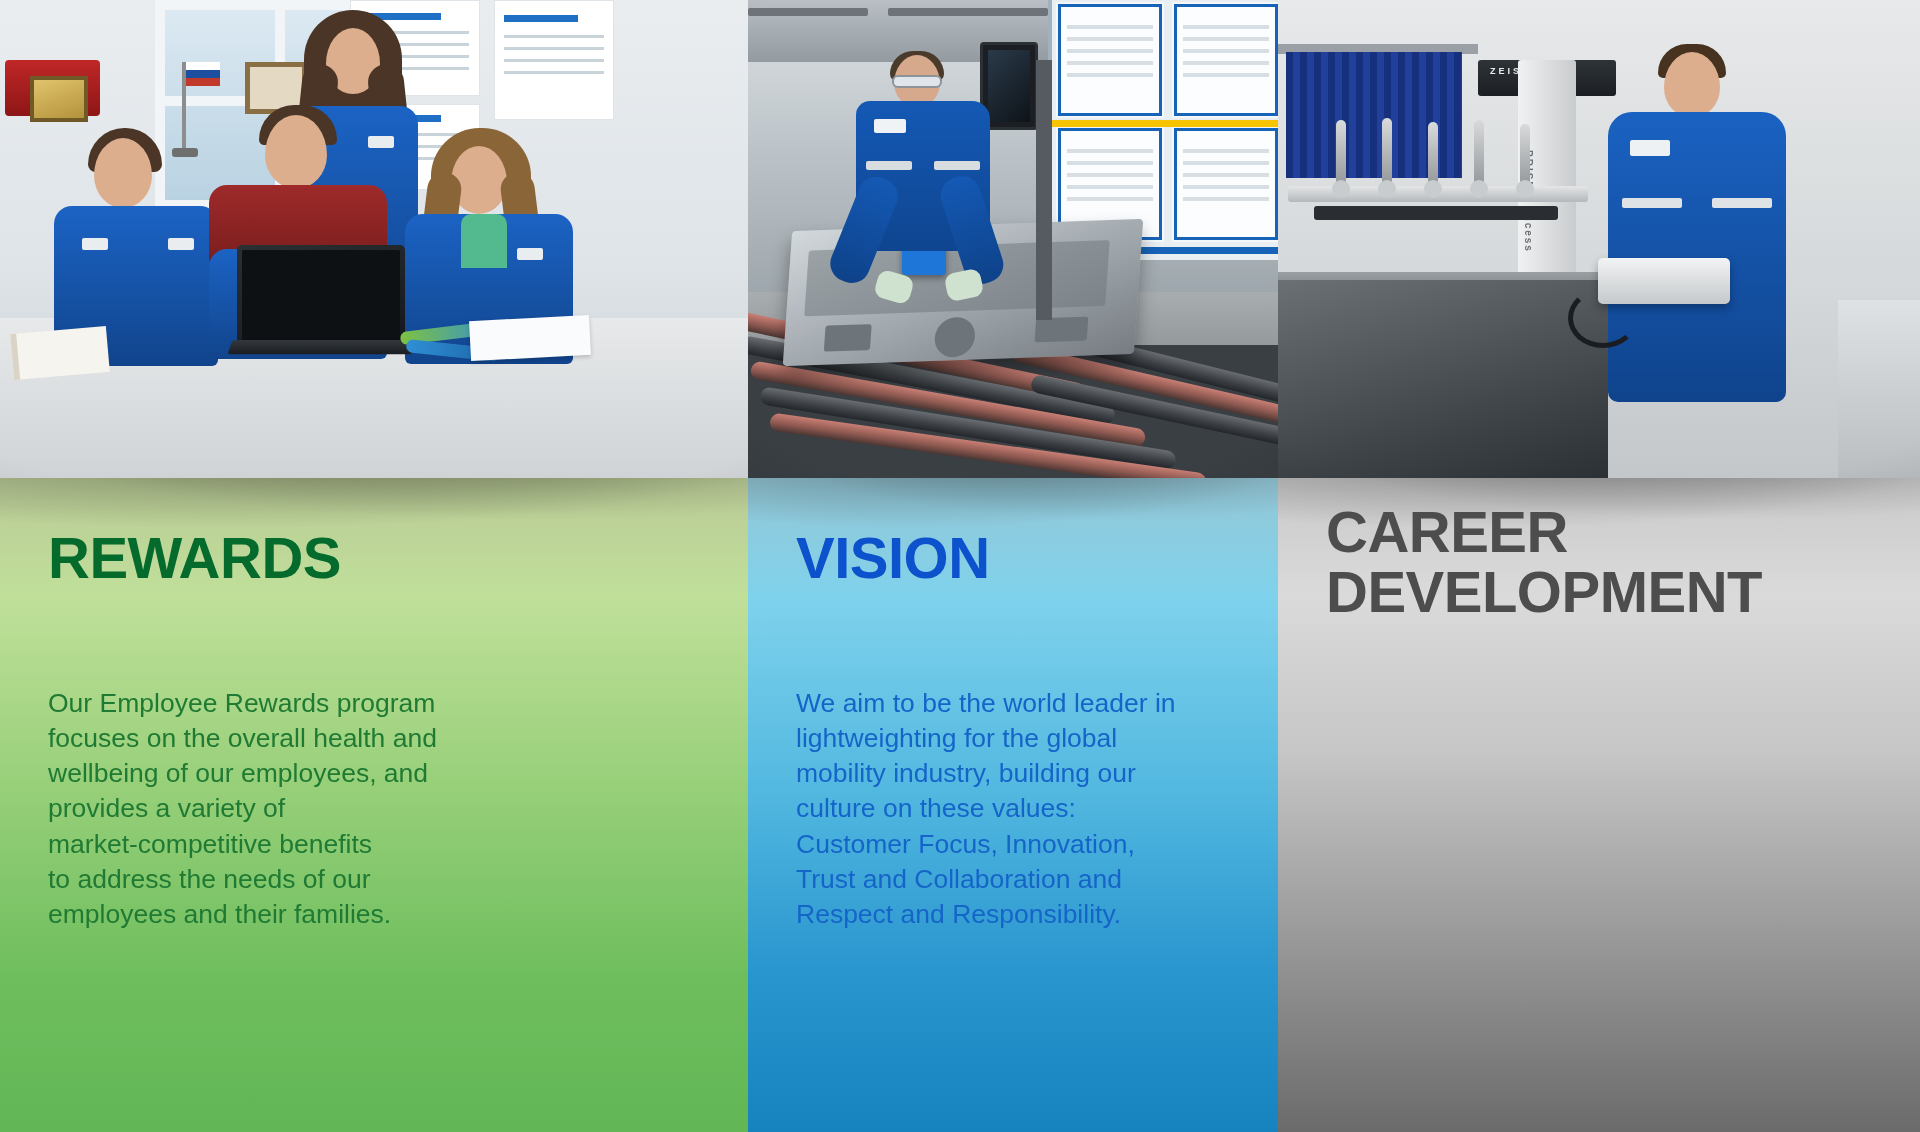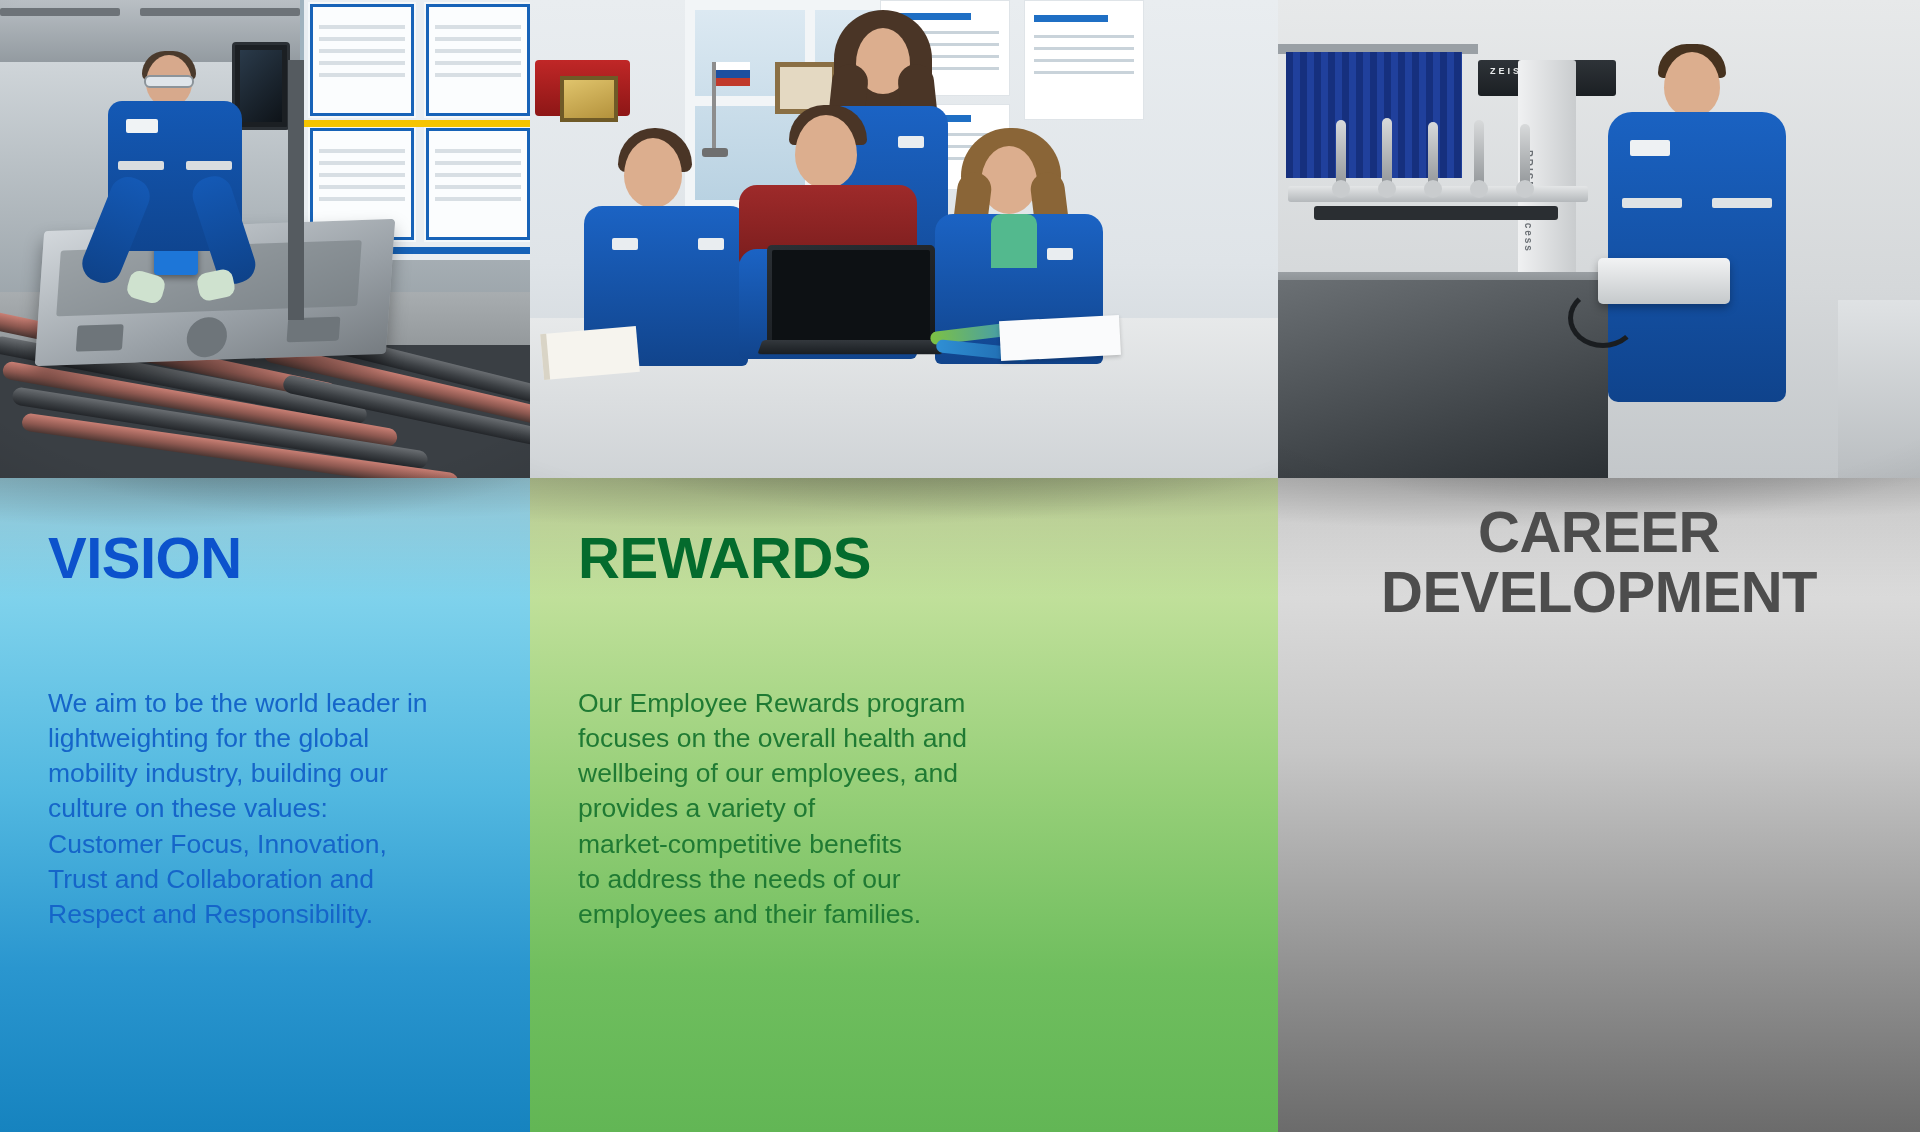--- a/index.html
+++ b/index.html
@@ -27,21 +27,21 @@
   .photo-inner { position:absolute; inset:0; }
 
   
   .panel {
     position:absolute;
     left:0; right:0; top:478px; bottom:0;
     padding:0 48px;
   }
   .panel.vision  { background:linear-gradient(180deg,#a9e3f4 0%, #7fd2ec 18%, #52b8e0 48%, #2a96cf 75%, #1683bf 100%); }
   .panel.rewards { background:linear-gradient(180deg,#d4e7ab 0%, #c0e09a 18%, #96cf78 48%, #6fbe5e 76%, #62b655 100%); }
-  .panel.career  { background:linear-gradient(180deg,#e6e6e6 0%, #dcdcdc 16%, #c6c6c6 42%, #909090 76%, #6b6b6b 100%);text-align:center; }
+  .panel.career  { background:linear-gradient(180deg,#e6e6e6 0%, #dcdcdc 16%, #c6c6c6 42%, #909090 76%, #6b6b6b 100%); }
 
   
   .panel-shadow {
     position:absolute; left:0; right:0; top:0; height:120px;
     pointer-events:none;
     background:
       radial-gradient(120% 100% at 30% -20%, rgba(0,0,0,0.30) 0%, rgba(0,0,0,0) 62%),
       radial-gradient(110% 100% at 72% -25%, rgba(0,0,0,0.26) 0%, rgba(0,0,0,0) 60%),
       linear-gradient(180deg, rgba(0,0,0,0.13) 0%, rgba(0,0,0,0) 100%);
   }
@@ -183,20 +183,123 @@
     border:5px solid #1a1d20; border-radius:50%; border-top-color:transparent; border-right-color:transparent; }
   .p3 .bench { position:absolute; left:560px; top:300px; width:120px; height:180px;
     background:linear-gradient(180deg,#dfe2e4,#b9bdc0); }
   .p3 .vign { position:absolute; inset:0; background:radial-gradient(140% 110% at 50% 45%, rgba(0,0,0,0) 55%, rgba(0,0,0,.24) 100%); }
 </style>
 </head>
 <body>
 
 <div class="board">
 
+  <div class="column col-rewards">
+
+    <div class="photo p2">
+      <div class="photo-inner">
+        <div class="back"></div>
+
+        <div class="windowpane"></div>
+        <div class="win-div" style="left:275px;top:0;width:10px;height:210px;"></div>
+        <div class="win-div" style="left:155px;top:96px;width:250px;height:10px;"></div>
+
+        <div class="poster" style="left:350px;top:0;width:130px;height:96px;">
+          <div class="hdr" style="top:12px"></div>
+            <div class="ln" style="top:30px"></div>
+            <div class="ln" style="top:42px"></div>
+            <div class="ln" style="top:54px"></div>
+            <div class="ln" style="top:66px"></div>
+        </div>
+
+        <div class="poster" style="left:350px;top:104px;width:130px;height:86px;">
+          <div class="hdr" style="top:10px"></div>
+            <div class="ln" style="top:28px"></div>
+            <div class="ln" style="top:40px"></div>
+            <div class="ln" style="top:52px"></div>
+        </div>
+        <div class="poster" style="left:494px;top:0;width:120px;height:120px;">
+          <div class="hdr" style="top:14px"></div>
+            <div class="ln" style="top:34px"></div>
+            <div class="ln" style="top:46px"></div>
+            <div class="ln" style="top:58px"></div>
+            <div class="ln" style="top:70px"></div>
+        </div>
+
+        <div class="redbox"></div>
+        <div class="plaque"></div>
+        <div class="frame"></div>
+
+        <div class="flag-pole"></div>
+        <div class="flag"></div>
+        <div class="flag-base"></div>
+
+        <div class="table"></div>
+
+        <div class="person" style="left:280px;top:10px;width:150px;height:330px;">
+          <div class="hair" style="left:24px;top:0;width:98px;height:120px;border-radius:50px 50px 28px 28px;"></div>
+          <div class="head" style="left:46px;top:18px;width:54px;height:66px;"></div>
+          <div class="hair" style="left:18px;top:54px;width:36px;height:112px;border-radius:18px;transform:rotate(6deg);"></div>
+          <div class="hair" style="left:92px;top:54px;width:36px;height:112px;border-radius:18px;transform:rotate(-6deg);"></div>
+          <div class="torso" style="left:10px;top:96px;width:128px;height:230px;"></div>
+          <div class="badge" style="left:88px;top:126px;"></div>
+        </div>
+
+        <div class="person" style="left:60px;top:128px;width:160px;height:230px;">
+          <div class="hair" style="left:28px;top:0;width:74px;height:44px;border-radius:38px 38px 8px 8px;"></div>
+          <div class="head" style="left:34px;top:10px;width:58px;height:70px;"></div>
+          <div class="torso" style="left:-6px;top:78px;width:164px;height:160px;"></div>
+          <div class="badge" style="left:22px;top:110px;"></div>
+          <div class="badge" style="left:108px;top:110px;"></div>
+        </div>
+
+        <div class="person" style="left:205px;top:105px;width:185px;height:250px;">
+          <div class="hair" style="left:54px;top:0;width:78px;height:40px;border-radius:40px 40px 6px 6px;"></div>
+          <div class="head" style="left:60px;top:10px;width:62px;height:74px;"></div>
+          <div class="torso red" style="left:4px;top:80px;width:178px;height:80px;"></div>
+          <div class="torso" style="left:4px;top:144px;width:178px;height:110px;"></div>
+          <div class="badge" style="left:118px;top:168px;"></div>
+        </div>
+
+        <div class="person" style="left:405px;top:128px;width:165px;height:230px;">
+          <div class="hair" style="left:26px;top:0;width:100px;height:60px;border-radius:50px 50px 12px 12px;background:#8a6537;"></div>
+          <div class="head" style="left:46px;top:18px;width:56px;height:68px;"></div>
+          <div class="hair" style="left:18px;top:44px;width:34px;height:104px;border-radius:18px;background:#8a6537;transform:rotate(7deg);"></div>
+          <div class="hair" style="left:100px;top:44px;width:34px;height:104px;border-radius:18px;background:#8a6537;transform:rotate(-7deg);"></div>
+          <div class="torso" style="left:0;top:86px;width:168px;height:150px;"></div>
+          <div style="position:absolute;left:56px;top:86px;width:46px;height:54px;background:#53b98e;border-radius:10px 10px 0 0;"></div>
+          <div class="badge" style="left:112px;top:120px;"></div>
+        </div>
+
+        <div class="laptop-lid"></div>
+        <div class="laptop-base"></div>
+        <div class="notebook"></div>
+        <div class="lanyard">
+          <div class="lan1"></div>
+            <div class="lan2"></div>
+        </div>
+        <div class="papers"></div>
+
+        <div class="vign"></div>
+      </div>
+    </div>
+
+    <div class="panel rewards">
+      <div class="panel-shadow"></div>
+      <div class="heading rewards">REWARDS</div>
+      <div class="body-text rewards">Our Employee Rewards program
+focuses on the overall health and
+wellbeing of our employees, and
+provides a variety of
+market-competitive benefits
+to address the needs of our
+employees and their families.</div>
+    </div>
+  </div>
+
   <div class="column col-vision">
 
     <div class="photo p1">
       <div class="photo-inner">
         <div class="ceiling"></div>
         <div class="ceil-beam" style="left:0;width:120px;"></div>
         <div class="ceil-beam" style="left:140px;width:160px;"></div>
         <div class="wall"></div>
 
         <div class="boards">
@@ -281,123 +384,20 @@
       <div class="body-text vision">We aim to be the world leader in
 lightweighting for the global
 mobility industry, building our
 culture on these values:
 Customer Focus, Innovation,
 Trust and Collaboration and
 Respect and Responsibility.</div>
     </div>
   </div>
 
-  <div class="column col-rewards">
-
-    <div class="photo p2">
-      <div class="photo-inner">
-        <div class="back"></div>
-
-        <div class="windowpane"></div>
-        <div class="win-div" style="left:275px;top:0;width:10px;height:210px;"></div>
-        <div class="win-div" style="left:155px;top:96px;width:250px;height:10px;"></div>
-
-        <div class="poster" style="left:350px;top:0;width:130px;height:96px;">
-          <div class="hdr" style="top:12px"></div>
-            <div class="ln" style="top:30px"></div>
-            <div class="ln" style="top:42px"></div>
-            <div class="ln" style="top:54px"></div>
-            <div class="ln" style="top:66px"></div>
-        </div>
-
-        <div class="poster" style="left:350px;top:104px;width:130px;height:86px;">
-          <div class="hdr" style="top:10px"></div>
-            <div class="ln" style="top:28px"></div>
-            <div class="ln" style="top:40px"></div>
-            <div class="ln" style="top:52px"></div>
-        </div>
-        <div class="poster" style="left:494px;top:0;width:120px;height:120px;">
-          <div class="hdr" style="top:14px"></div>
-            <div class="ln" style="top:34px"></div>
-            <div class="ln" style="top:46px"></div>
-            <div class="ln" style="top:58px"></div>
-            <div class="ln" style="top:70px"></div>
-        </div>
-
-        <div class="redbox"></div>
-        <div class="plaque"></div>
-        <div class="frame"></div>
-
-        <div class="flag-pole"></div>
-        <div class="flag"></div>
-        <div class="flag-base"></div>
-
-        <div class="table"></div>
-
-        <div class="person" style="left:280px;top:10px;width:150px;height:330px;">
-          <div class="hair" style="left:24px;top:0;width:98px;height:120px;border-radius:50px 50px 28px 28px;"></div>
-          <div class="head" style="left:46px;top:18px;width:54px;height:66px;"></div>
-          <div class="hair" style="left:18px;top:54px;width:36px;height:112px;border-radius:18px;transform:rotate(6deg);"></div>
-          <div class="hair" style="left:92px;top:54px;width:36px;height:112px;border-radius:18px;transform:rotate(-6deg);"></div>
-          <div class="torso" style="left:10px;top:96px;width:128px;height:230px;"></div>
-          <div class="badge" style="left:88px;top:126px;"></div>
-        </div>
-
-        <div class="person" style="left:60px;top:128px;width:160px;height:230px;">
-          <div class="hair" style="left:28px;top:0;width:74px;height:44px;border-radius:38px 38px 8px 8px;"></div>
-          <div class="head" style="left:34px;top:10px;width:58px;height:70px;"></div>
-          <div class="torso" style="left:-6px;top:78px;width:164px;height:160px;"></div>
-          <div class="badge" style="left:22px;top:110px;"></div>
-          <div class="badge" style="left:108px;top:110px;"></div>
-        </div>
-
-        <div class="person" style="left:205px;top:105px;width:185px;height:250px;">
-          <div class="hair" style="left:54px;top:0;width:78px;height:40px;border-radius:40px 40px 6px 6px;"></div>
-          <div class="head" style="left:60px;top:10px;width:62px;height:74px;"></div>
-          <div class="torso red" style="left:4px;top:80px;width:178px;height:80px;"></div>
-          <div class="torso" style="left:4px;top:144px;width:178px;height:110px;"></div>
-          <div class="badge" style="left:118px;top:168px;"></div>
-        </div>
-
-        <div class="person" style="left:405px;top:128px;width:165px;height:230px;">
-          <div class="hair" style="left:26px;top:0;width:100px;height:60px;border-radius:50px 50px 12px 12px;background:#8a6537;"></div>
-          <div class="head" style="left:46px;top:18px;width:56px;height:68px;"></div>
-          <div class="hair" style="left:18px;top:44px;width:34px;height:104px;border-radius:18px;background:#8a6537;transform:rotate(7deg);"></div>
-          <div class="hair" style="left:100px;top:44px;width:34px;height:104px;border-radius:18px;background:#8a6537;transform:rotate(-7deg);"></div>
-          <div class="torso" style="left:0;top:86px;width:168px;height:150px;"></div>
-          <div style="position:absolute;left:56px;top:86px;width:46px;height:54px;background:#53b98e;border-radius:10px 10px 0 0;"></div>
-          <div class="badge" style="left:112px;top:120px;"></div>
-        </div>
-
-        <div class="laptop-lid"></div>
-        <div class="laptop-base"></div>
-        <div class="notebook"></div>
-        <div class="lanyard">
-          <div class="lan1"></div>
-            <div class="lan2"></div>
-        </div>
-        <div class="papers"></div>
-
-        <div class="vign"></div>
-      </div>
-    </div>
-
-    <div class="panel rewards">
-      <div class="panel-shadow"></div>
-      <div class="heading rewards">REWARDS</div>
-      <div class="body-text rewards">Our Employee Rewards program
-focuses on the overall health and
-wellbeing of our employees, and
-provides a variety of
-market-competitive benefits
-to address the needs of our
-employees and their families.</div>
-    </div>
-  </div>
-
   <div class="column col-career">
 
     <div class="photo p3">
       <div class="photo-inner">
         <div class="wallbg"></div>
         <div class="curtain-rail"></div>
         <div class="curtain"></div>
 
         <div class="machine-top"></div>
         <div class="zeiss">ZEISS</div>

